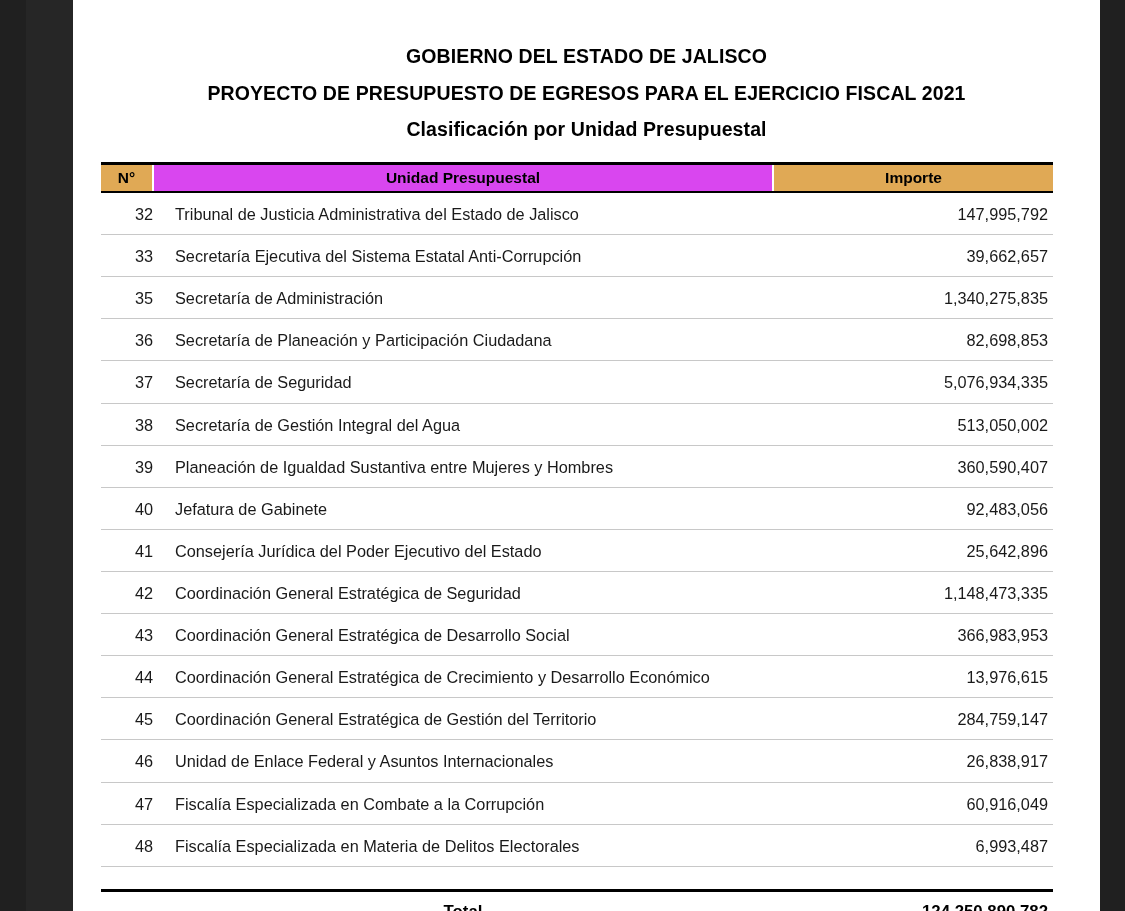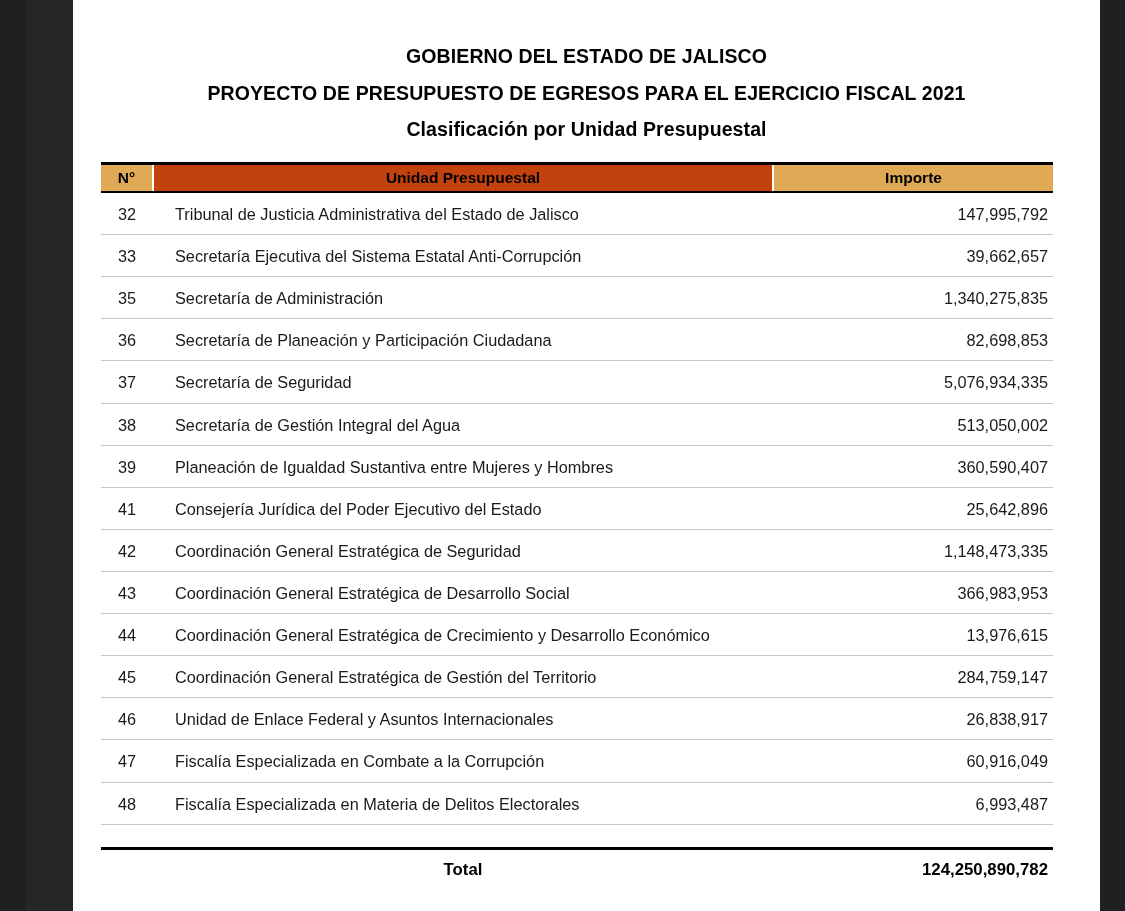--- a/index.html
+++ b/index.html
@@ -97,21 +97,21 @@
   
   tbody tr.data-row td {
     font-size: 16.3px;
     color: #1a1a1a;
     border-bottom: 1.6px solid #c8c8c8;
     vertical-align: top;
     padding-top: 9px;
     padding-bottom: 8px;
     line-height: 1.48;
   }
-  td.cell-num  { text-align: center; padding-left: 0; padding-right: 0; }
+  td.cell-num  { text-align: right; padding-left: 0; padding-right: 0; }
   td.cell-name { text-align: left; padding-left: 22px; padding-right: 8px; }
   td.cell-amt  { text-align: right; padding-right: 5px; white-space: nowrap; }
 
   
   tbody tr.spacer td {
     height: 22px;
     border: none;
     padding: 0;
     line-height: 0;
     font-size: 0;
@@ -159,21 +159,21 @@
           <col class="c-num">
             <col class="c-name">
             <col class="c-amt">
         </colgroup>
         <thead>
           <tr class="topline">
             <td colspan="3"></td>
           </tr>
           <tr class="head">
             <th class="h-num" style="background: rgb(224, 169, 85);">N°</th>
-            <th class="h-name" style="background: #c2410c;">Unidad Presupuestal</th>
+            <th class="h-name" style="background: #d946ef;">Unidad Presupuestal</th>
             <th class="h-amt" style="background: rgb(224, 169, 85); margin-top: 22px;">Importe</th>
           </tr>
         </thead>
         <tbody id="budget-body">
             <tr class="data-row">
               <td class="cell-num">32</td>
               <td class="cell-name">Tribunal de Justicia Administrativa del Estado de Jalisco</td>
               <td class="cell-amt">147,995,792</td>
             </tr>
             <tr class="data-row">
@@ -200,20 +200,25 @@
               <td class="cell-num">38</td>
               <td class="cell-name">Secretaría de Gestión Integral del Agua</td>
               <td class="cell-amt">513,050,002</td>
             </tr>
             <tr class="data-row">
               <td class="cell-num">39</td>
               <td class="cell-name">Planeación de Igualdad Sustantiva entre Mujeres y Hombres</td>
               <td class="cell-amt">360,590,407</td>
             </tr>
             <tr class="data-row">
+              <td class="cell-num">40</td>
+              <td class="cell-name">Jefatura de Gabinete</td>
+              <td class="cell-amt">92,483,056</td>
+            </tr>
+            <tr class="data-row">
               <td class="cell-num">41</td>
               <td class="cell-name">Consejería Jurídica del Poder Ejecutivo del Estado</td>
               <td class="cell-amt">25,642,896</td>
             </tr>
             <tr class="data-row">
               <td class="cell-num">42</td>
               <td class="cell-name">Coordinación General Estratégica de Seguridad</td>
               <td class="cell-amt">1,148,473,335</td>
             </tr>
             <tr class="data-row">

